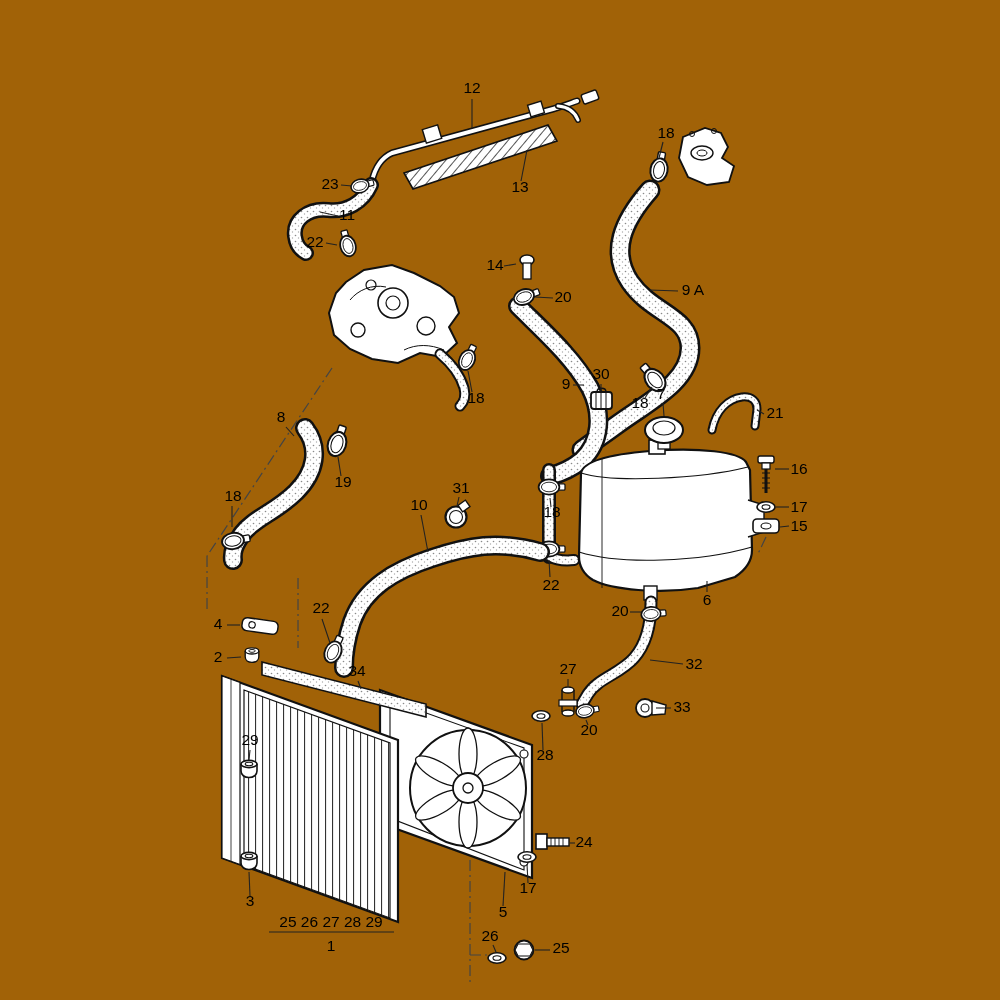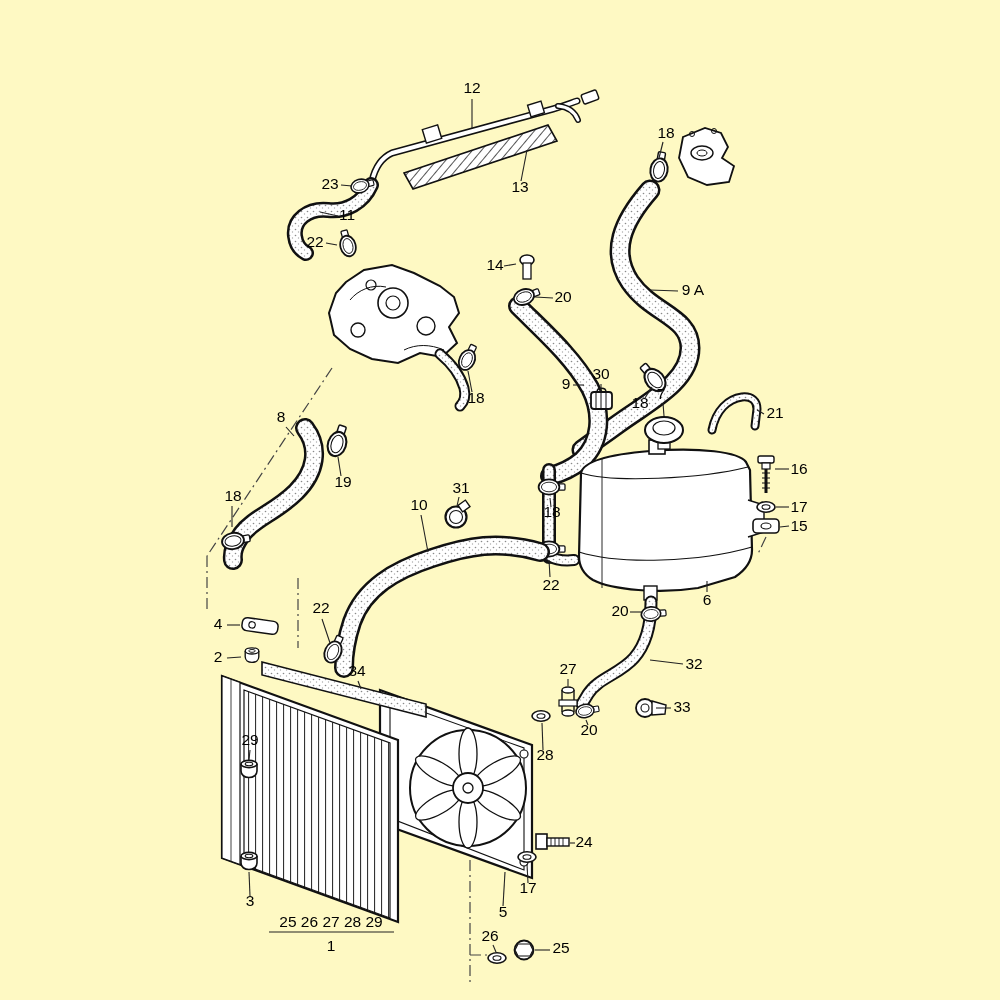--- a/index.html
+++ b/index.html
@@ -1,18 +1,18 @@
 <!DOCTYPE html>
 <html><head>
 <meta charset="utf-8">
 <title>Diagram</title>
 <style>
   html,body{margin:0;padding:0;background:#ffffff;}
   body{width:1000px;height:1000px;overflow:hidden;}
-  #diagram-root{position:relative;width:1000px;height:1000px;background:#fef9c3;text-decoration:underline;}
+  #diagram-root{position:relative;width:1000px;height:1000px;background:#a16207;text-decoration:underline;}
   svg{display:block;}
   .ho{fill:none;stroke:#111;stroke-linecap:round;stroke-linejoin:round;}
   .hi{fill:none;stroke-linecap:round;stroke-linejoin:round;}
   .to{fill:none;stroke:#111;stroke-linecap:round;stroke-linejoin:round;}
   .ti{fill:none;stroke:#fff;stroke-linecap:round;stroke-linejoin:round;}
   .thin{fill:none;stroke:#111;}
   .dd{fill:none;stroke:#444;stroke-width:1.2;stroke-dasharray:11 4 2 4;}
   .callout{font-family:"Liberation Sans","DejaVu Sans",sans-serif;font-size:15.5px;fill:#000;text-anchor:middle;}
   .leader{stroke:#222;stroke-width:1.1;}
 </style>

